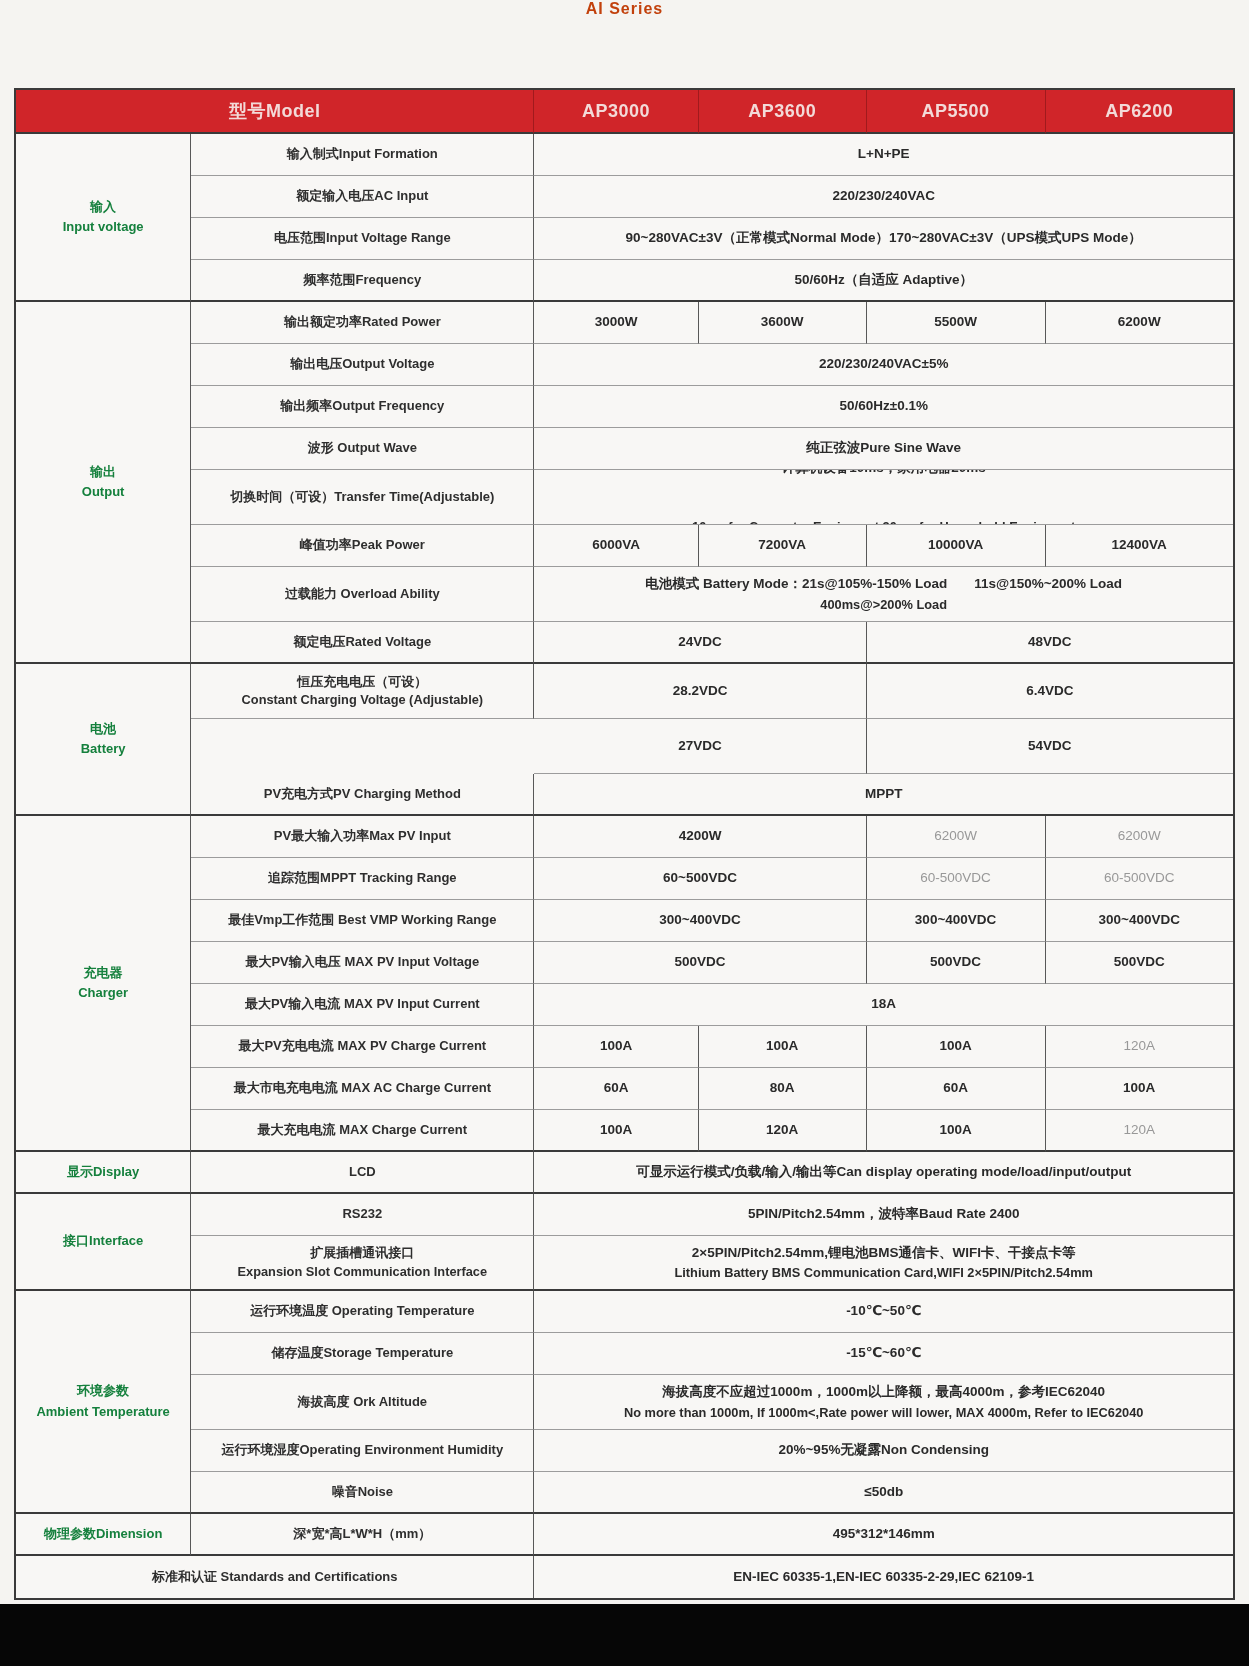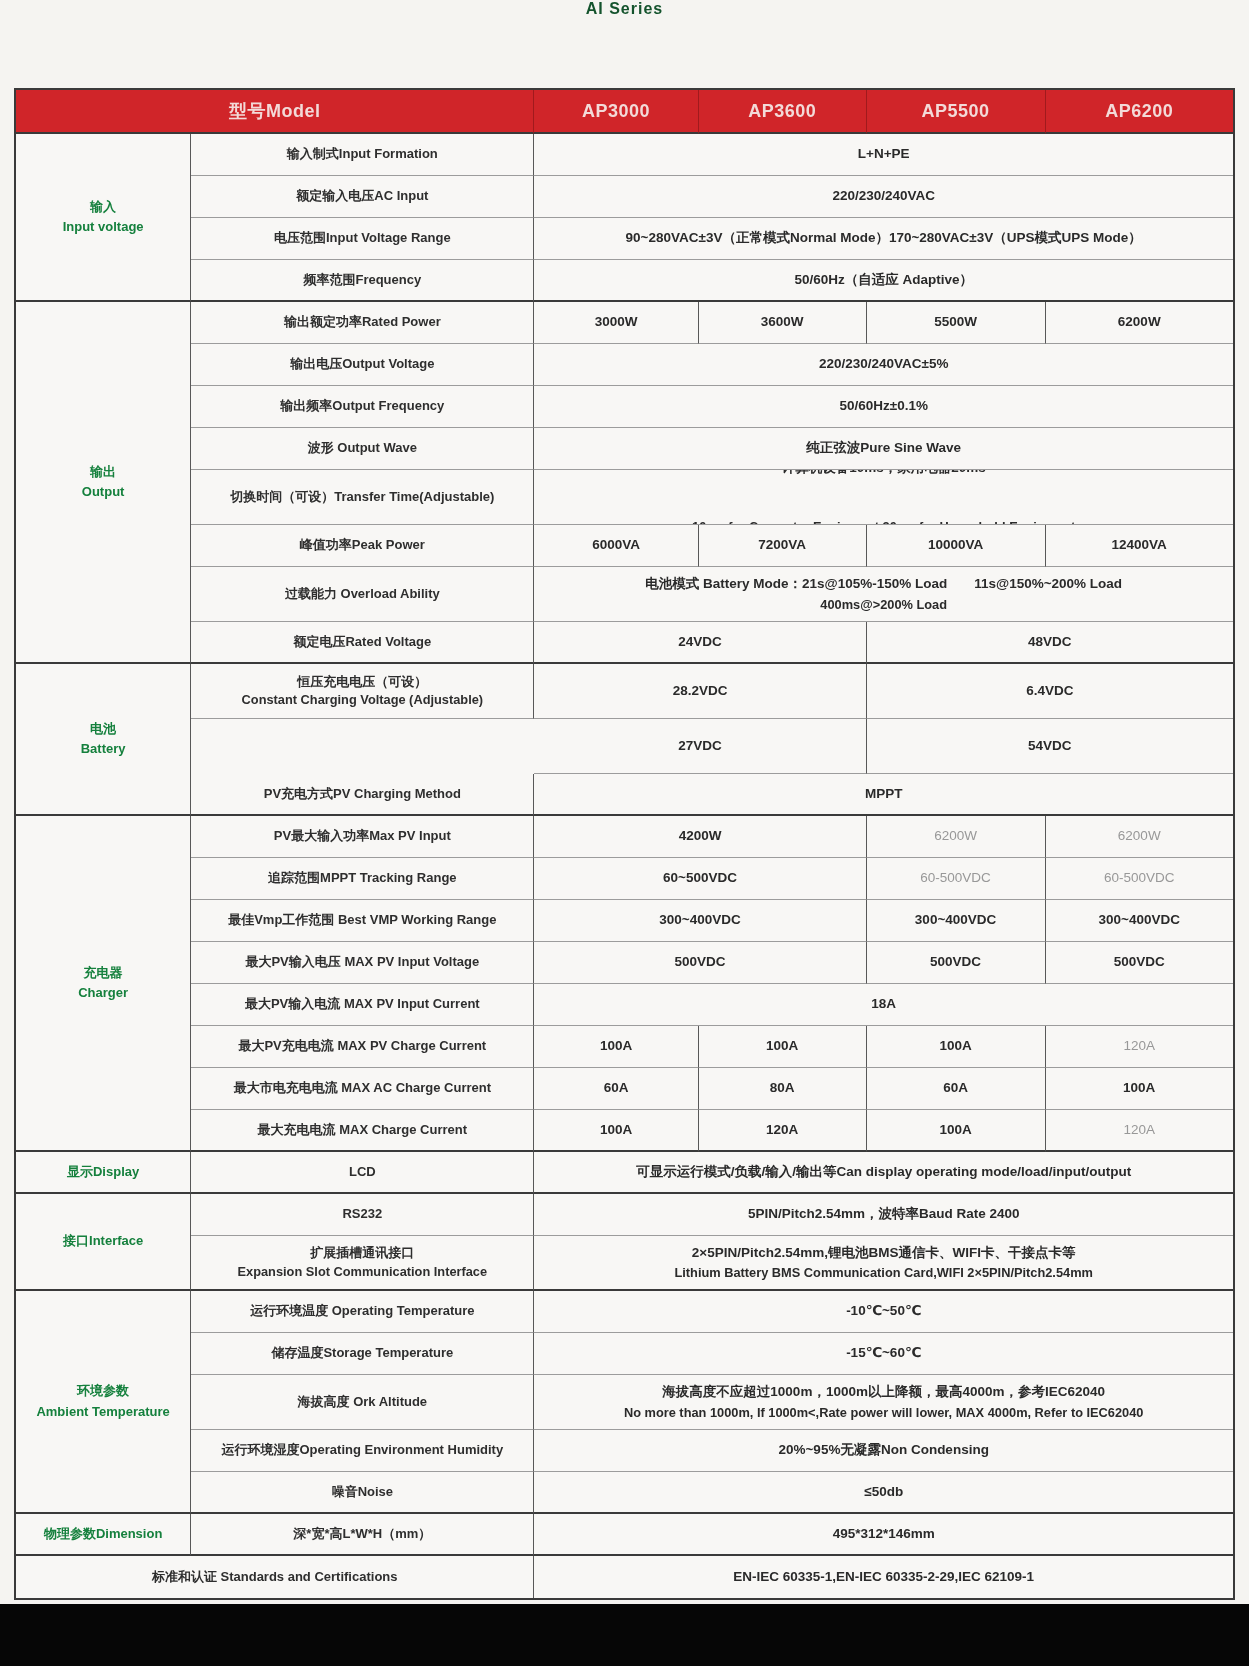--- a/index.html
+++ b/index.html
@@ -11,21 +11,21 @@
     -webkit-font-smoothing:antialiased;
   }
   .page{position:relative;width:100%;height:100%;}
   h1.title{
     margin:10px 0 2px 0;text-align:center;
     font-size:37px;font-weight:800;color:#c2372b;
     letter-spacing:2px;line-height:1.1;
   }
   .subtitle{
     text-align:center;font-size:16px;font-weight:700;
-    color:#14532d;letter-spacing:1px;margin-bottom:16px;
+    color:#c2410c;letter-spacing:1px;margin-bottom:16px;
   }
   .spec-table{
     position:absolute;left:14px;right:14px;top:88px;
     display:grid;
     grid-template-columns:14.4% 28.2% 13.5% 13.8% 14.7% 15.4%;
     background:#f8f7f5;
     border:2px solid #3a3a3a;
     box-sizing:border-box;
   }
   .cell{

